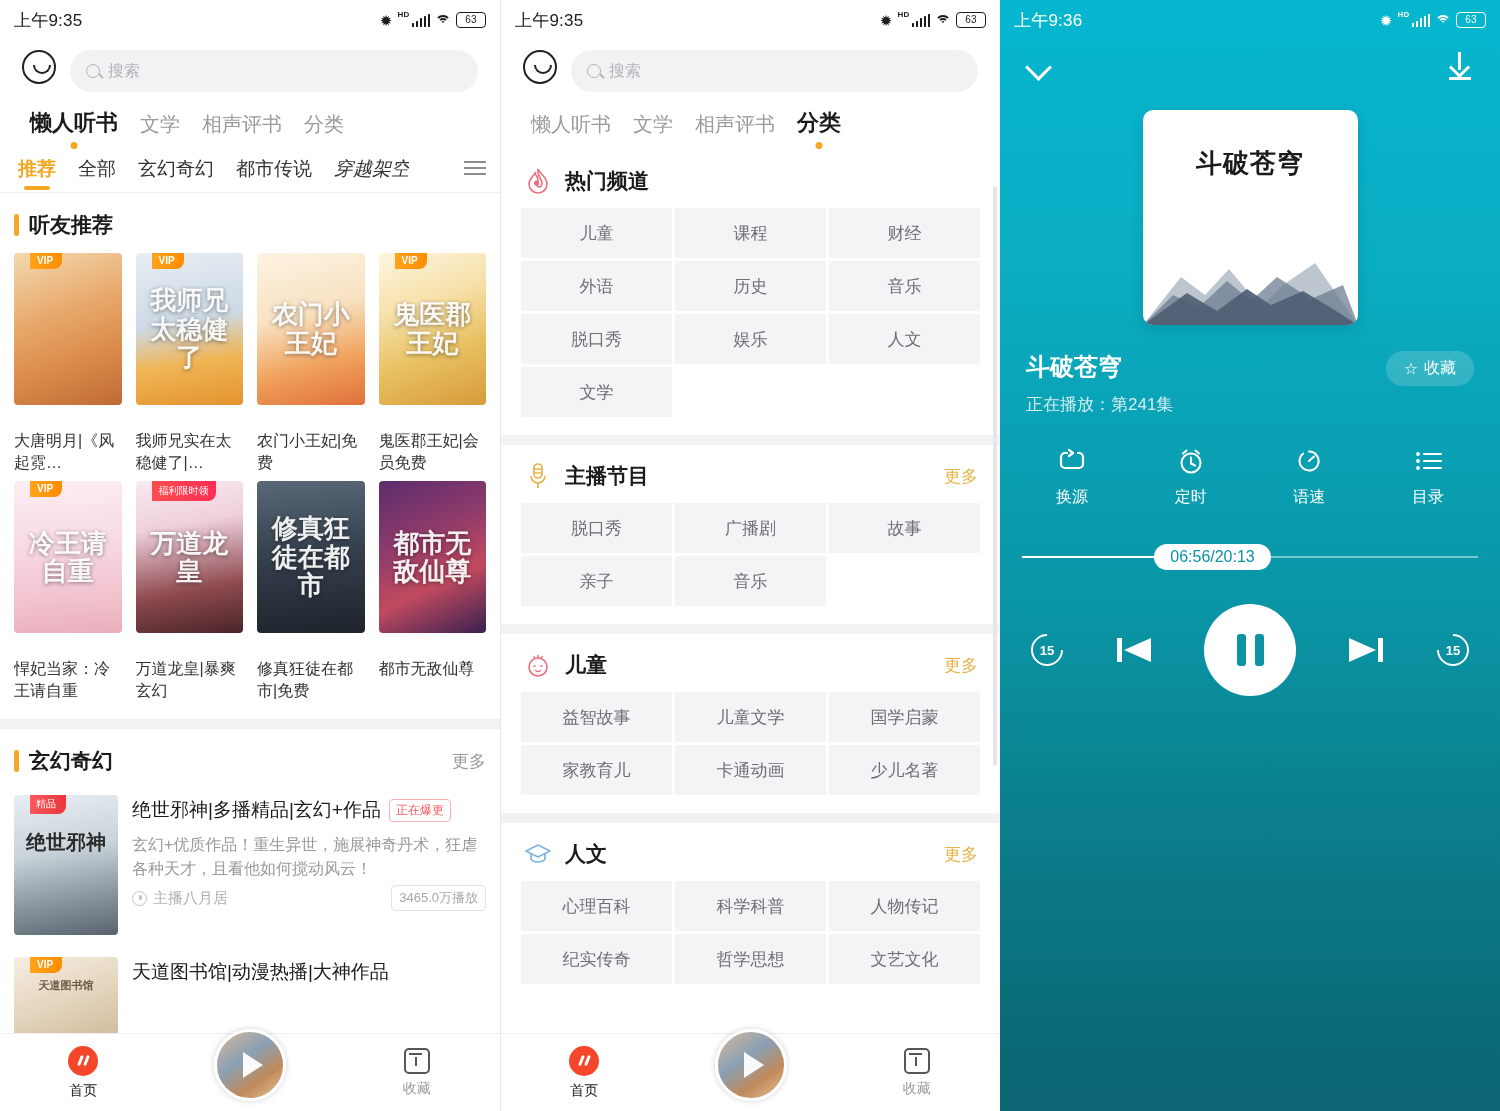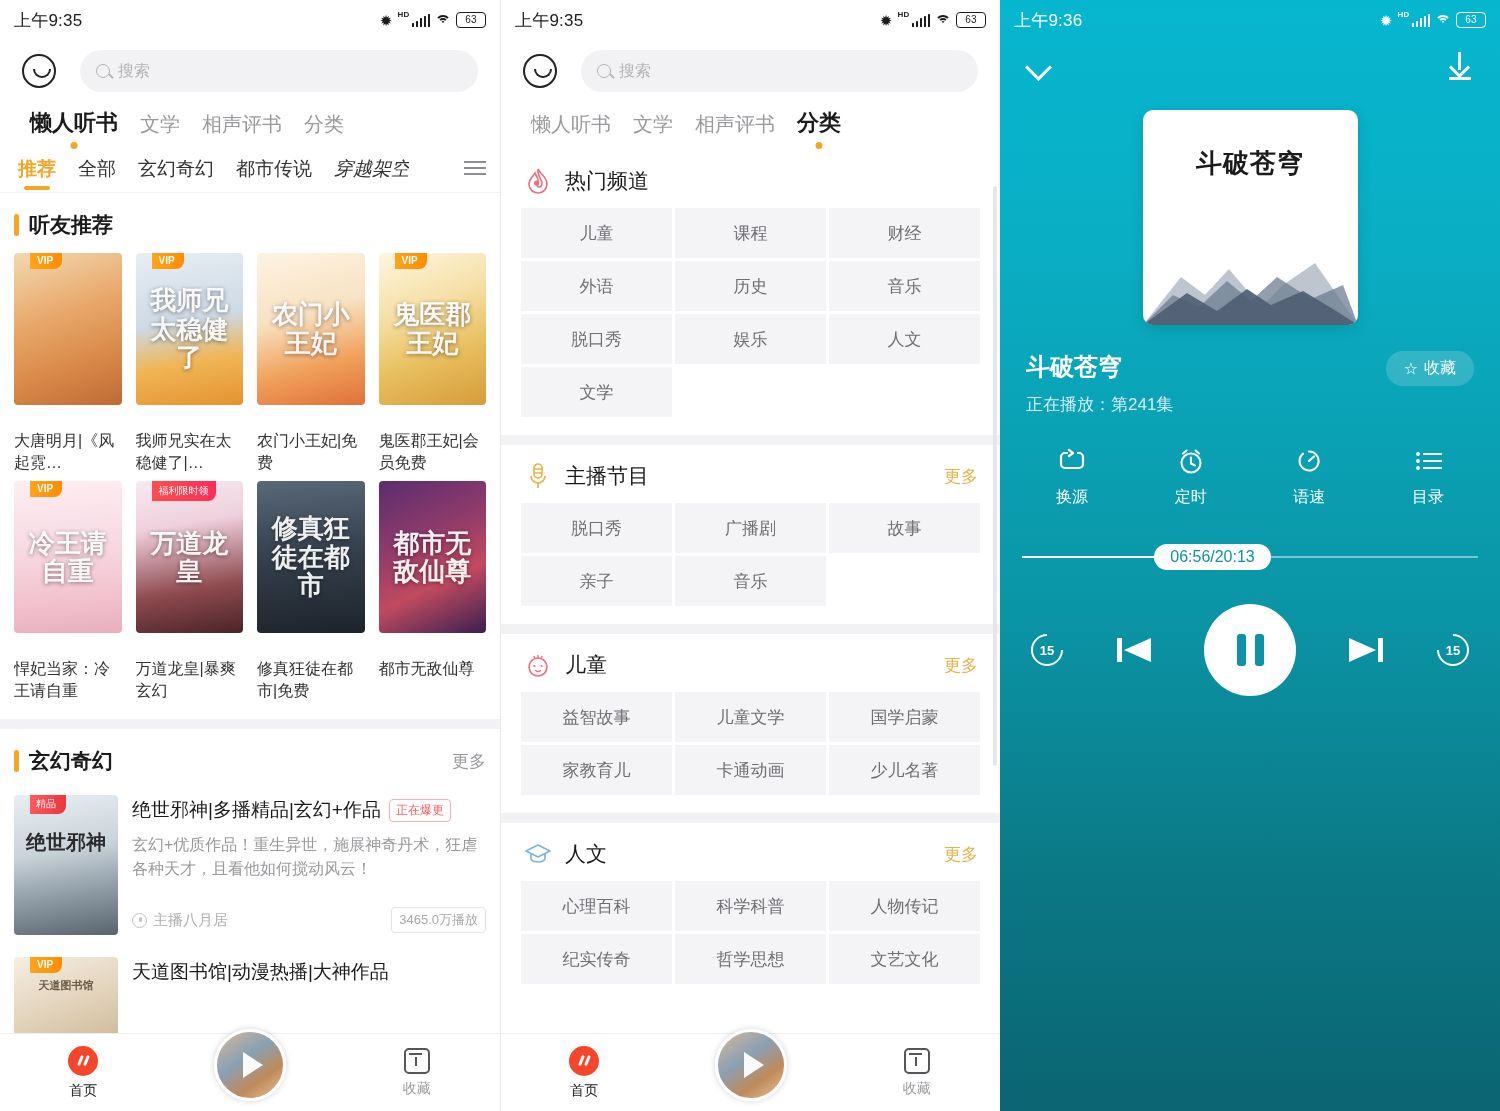--- a/index.html
+++ b/index.html
@@ -32,21 +32,21 @@
   .wifi s { position: absolute; border: 2px solid currentColor; border-bottom-color: transparent;
             border-left-color: transparent; border-right-color: transparent; border-radius: 50%;
             left: 50%; transform: translateX(-50%); }
   .wifi s:nth-child(1){ width:16px;height:16px; top:1px;}
   .wifi s:nth-child(2){ width:10px;height:10px; top:4px;}
   .wifi s:nth-child(3){ width:4px;height:4px; top:7px;}
   .batt { border: 1.6px solid currentColor; border-radius: 4px; padding: 0 3px;
           font-size: 10px; line-height: 14px; height: 16px; min-width: 30px; text-align: center;}
 
   
-  .topbar { display: flex; align-items: center; gap: 24px; padding: 10px 22px 14px 22px; }
+  .topbar { display: flex; align-items: flex-start; gap: 14px; padding: 10px 22px 14px 22px; }
   .smiley { width: 34px; height: 34px; border: 2px solid #222; border-radius: 50%; position: relative; flex: 0 0 auto;}
   .smiley::after { content:""; position:absolute; left:9px; top:13px; width:14px; height:7px;
     border: 2px solid #222; border-top: none; border-radius: 0 0 14px 14px; }
   .searchbox { flex: 1; height: 42px; background: #f2f2f4; border-radius: 21px;
     display: flex; align-items: center; gap: 8px; padding: 0 16px; color: #b4b4b8; font-size: 16px;}
   .mag { width: 14px; height: 14px; border: 1.8px solid #b4b4b8; border-radius: 50%; position: relative; flex:0 0 auto;}
   .mag::after { content:""; position:absolute; width:6px; height:1.8px; background:#b4b4b8;
     transform: rotate(45deg); right: -5px; bottom: 0px;}
 
   
@@ -102,21 +102,21 @@
   .listitem { display:flex; gap: 14px; padding: 6px 14px 16px 14px;}
   .li-cover { width: 104px; height: 140px; border-radius: 4px; flex:0 0 auto; position: relative; overflow:hidden;
               background: linear-gradient(170deg,#e9eef2 0%,#c9d3da 40%,#8d9aa4 70%,#58636d 100%);}
   .li-body { flex:1; min-width: 0; padding-top: 2px;}
   .li-title-row { display:flex; align-items:center; gap: 8px;}
   .li-title { font-size: 19px; color: #1b1b1b; font-weight: 500; white-space: nowrap; overflow:hidden; }
   .tag-hot { font-size: 12px; color:#ff5a5f; border: 1px solid #ffb0b3; border-radius: 4px;
              padding: 2px 6px; white-space: nowrap; flex: 0 0 auto;}
   .li-desc { font-size: 16px; color: #9a9a9e; line-height: 1.5; margin-top: 10px;
              display: -webkit-box; -webkit-line-clamp: 2; -webkit-box-orient: vertical; overflow: hidden;}
-  .li-foot { display:flex; align-items:center; margin-top: 26px;}
+  .li-foot { display:flex; align-items:center; margin-top: 4px;}
   .li-anchor { font-size: 15px; color: #b0b0b4; display:flex; align-items:center; gap:6px;}
   .mic-ic { width:15px;height:15px;border:1.3px solid #c2c2c6;border-radius:50%; position:relative;}
   .mic-ic::after{content:"";position:absolute;left:5.5px;top:3px;width:3px;height:5px;background:#c2c2c6;border-radius:2px;}
   .plays { margin-left:auto; font-size: 13px; color:#a8a8ac; border:1px solid #e2e2e4;
            border-radius: 4px; padding: 3px 7px;}
 
   
   .botnav { position: absolute; bottom: 0; left: 0; right: 0; height: 78px; background: #fff;
             border-top: 1px solid #eee; display: flex; align-items: center;}
   .bn-item { flex: 1; display:flex; flex-direction: column; align-items:center; gap: 6px;}
@@ -133,21 +133,21 @@
   .bn-play { position: absolute; left: 50%; transform: translateX(-50%); bottom: 10px;
              width: 72px; height: 72px; border-radius: 50%; overflow: hidden; border: 3px solid #fff;
              background: linear-gradient(145deg,#d9b89a 0%,#8aa0b4 40%,#c08a5a 70%,#e6c49a 100%);
              display:flex; align-items:center; justify-content:center; box-shadow: 0 0 6px rgba(0,0,0,.18); z-index: 10;}
   .bn-play .tri { width:0;height:0;border-left: 20px solid rgba(255,255,255,.95);
                   border-top: 13px solid transparent; border-bottom: 13px solid transparent; margin-left: 6px;}
 
   
   .cat-head { display:flex; align-items:center; padding: 16px 22px 12px 22px;}
   .cat-icon { width: 30px; height: 30px; margin-right: 12px; flex:0 0 auto;}
-  .cat-title { font-size: 21px; color:#1b1b1b; font-weight: 400;}
+  .cat-title { font-size: 21px; color:#1b1b1b; font-weight: 700;}
   .cat-more { margin-left:auto; font-size: 17px; color:#e8b44a;}
   .chips { display:grid; grid-template-columns: repeat(3,1fr); gap: 3px; padding: 0 20px 18px 20px;}
   .chip { background: #f4f4f6; height: 50px; display:flex; align-items:center; justify-content:center;
           font-size: 17px; color:#6e6e73;}
   .chip.empty { background: transparent;}
   .divider { height: 10px; background: #f2f2f4; }
   .scrollbar { position:absolute; right: 3px; top: 186px; width: 4px; height: 580px;
                background: #e6e6e8; border-radius: 2px;}
 
   

